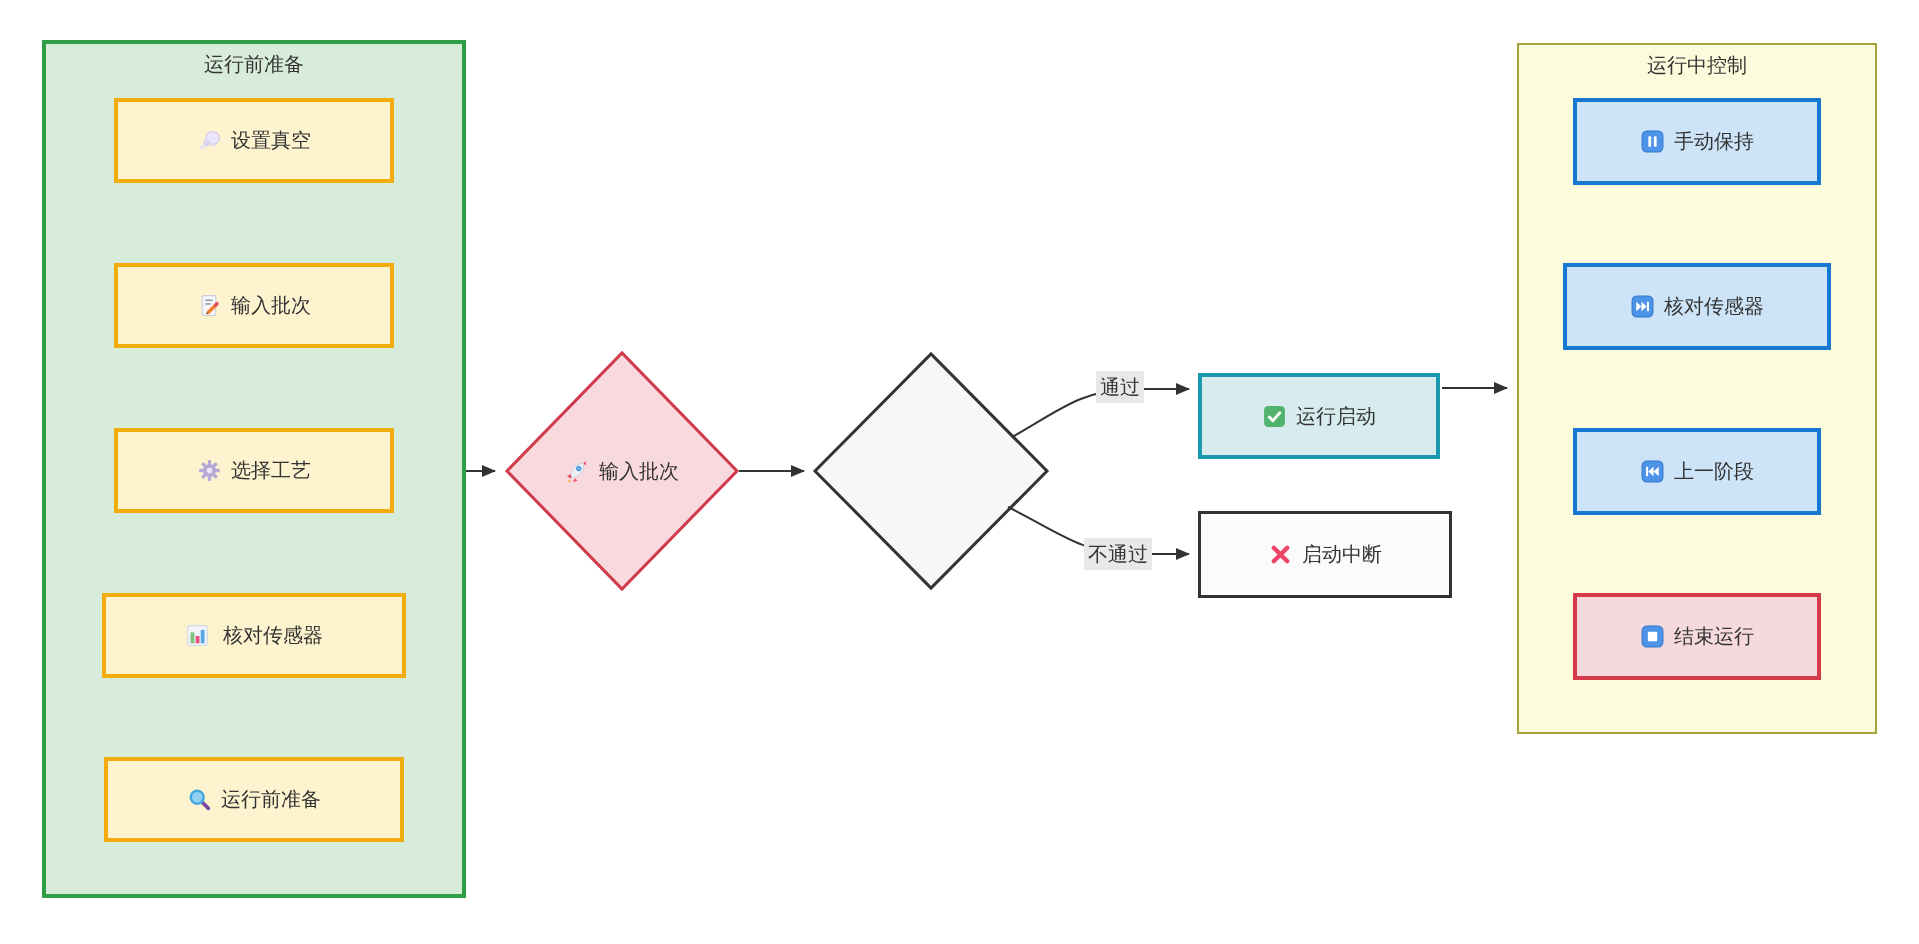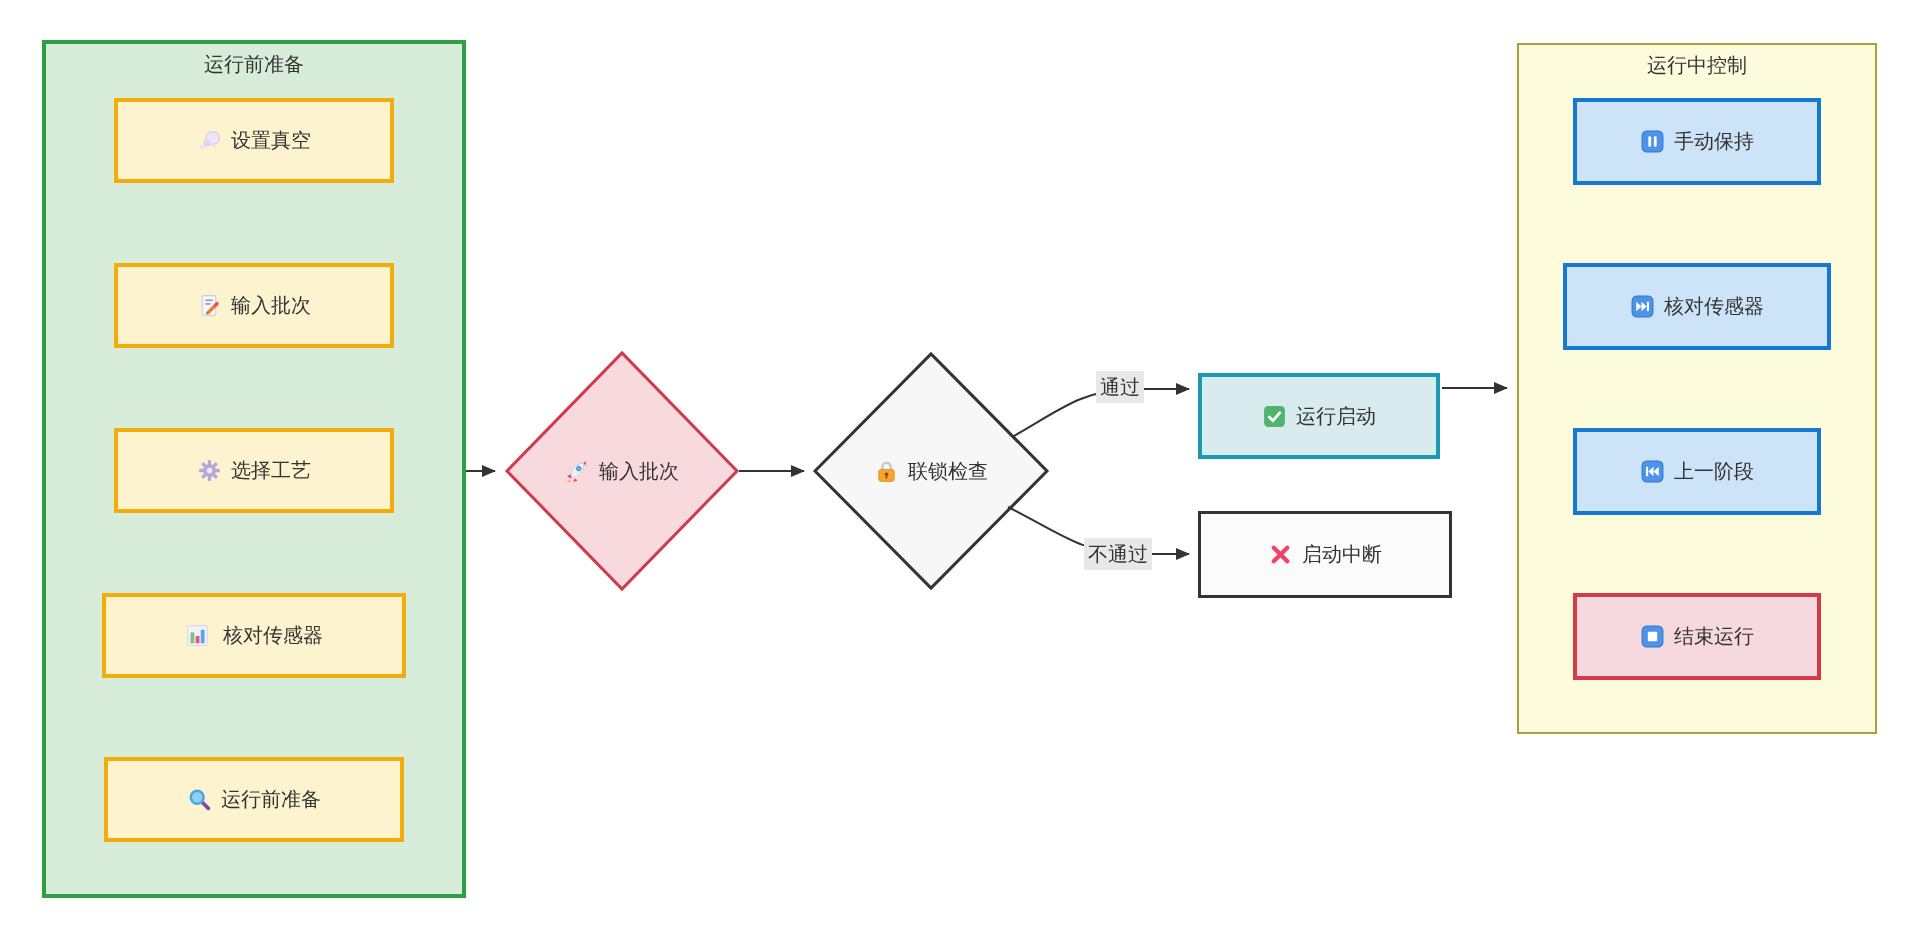--- a/index.html
+++ b/index.html
@@ -175,31 +175,20 @@
         <path d="M9.6 18.6 L7.6 22 L12 20.6 Z" fill="#ee3e5f"></path>
         <path d="M4.8 19.4 L1.8 22.4 L5.4 21.8 Z" fill="#ffa63e"></path>
         <path d="M6.5 18 C4.8 11.5 9 5 17.8 3.8 C19 12.5 12.8 17 6.5 18 Z" fill="#eef1f6" stroke="#c9cfda" stroke-width="0.9"></path>
         <circle cx="13.2" cy="9.2" r="2.2" fill="#66b3f0" stroke="#3f87c9" stroke-width="0.9"></circle>
         <path d="M17.8 3.8 L20.4 2.2 L19.6 6.4 Z" fill="#ee3e5f"></path>
       </svg>
     </span>
     <span class="label">输入批次</span>
   </div>
 
-  <div class="node diamond-label diamond-check">
-    <span class="icon">
-      <svg viewBox="0 0 24 24">
-        <path d="M8 11 V7.6 a4 4 0 0 1 8 0 V11" fill="none" stroke="#c3cad4" stroke-width="2.4"></path>
-        <rect x="4.6" y="10" width="14.8" height="11.5" rx="2.2" fill="#f6a62a" stroke="#e18f17" stroke-width="0.8"></rect>
-        <circle cx="12" cy="14.6" r="1.7" fill="#7c4a12"></circle>
-        <rect x="11.2" y="15.4" width="1.6" height="3.4" rx="0.8" fill="#7c4a12"></rect>
-      </svg>
-    </span>
-    <span class="label">联锁检查</span>
-  </div>
 
   <span class="edge-label" style="left:1120px;top:387px;">通过</span>
   <span class="edge-label" style="left:1118px;top:554px;">不通过</span>
 
   <div class="node outcome outcome-pass">
     <span class="icon">
       <svg viewBox="0 0 24 24">
         <rect x="2" y="2" width="20" height="20" rx="4" fill="#50b36e"></rect>
         <path d="M7 12.5 L10.5 16 L17 8.5" fill="none" stroke="#ffffff" stroke-width="2.8" stroke-linecap="round" stroke-linejoin="round"></path>
       </svg>

